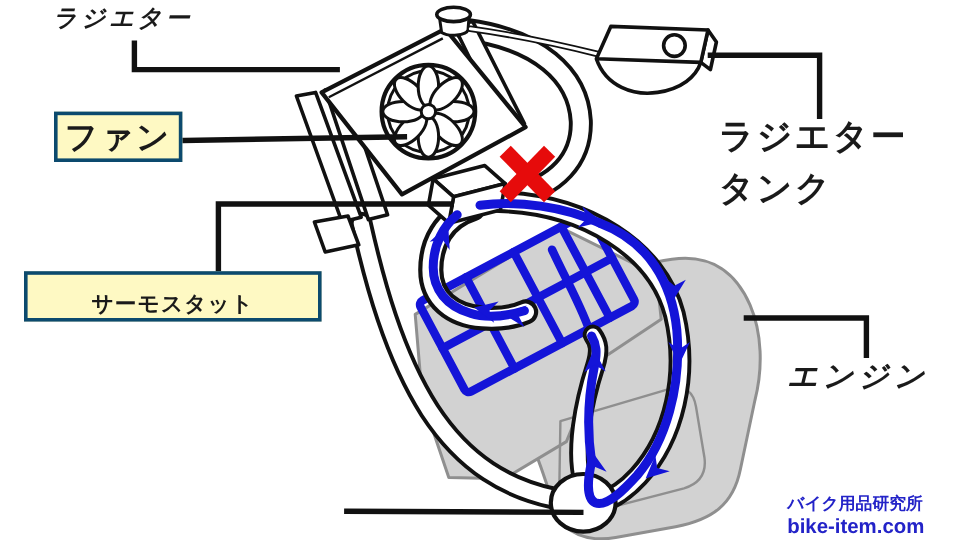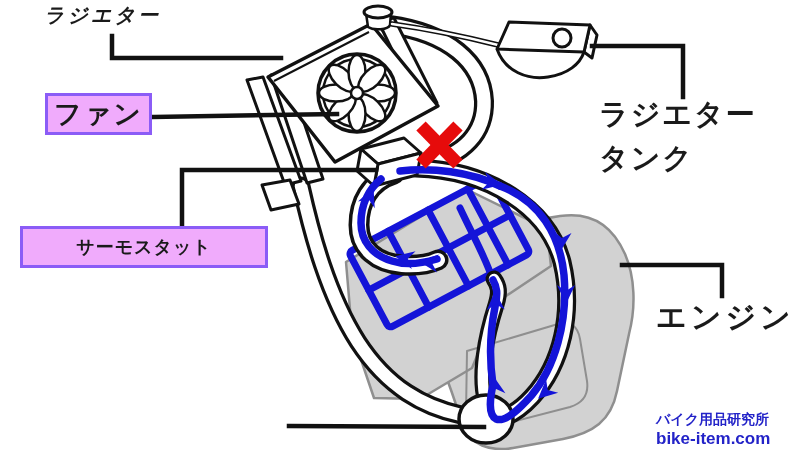--- a/index.html
+++ b/index.html
@@ -1,26 +1,26 @@
 <!DOCTYPE html>
 <html><head>
 <meta charset="utf-8">
 <style>
   html,body{margin:0;padding:0;background:#fff;}
   #stage{position:relative;width:800px;height:450px;background:#ffffff;overflow:hidden;
          font-family:"Liberation Sans","DejaVu Sans",sans-serif;}
   #art{position:absolute;left:0;top:0;}
   .lbl{position:absolute;color:#1a1a1a;font-weight:600;white-space:nowrap;}
-  .redbox{position:absolute;border:3px solid #8b5cf6;background:#f0abfc;display:flex;
-          align-items:center;justify-content:center;color:#1a1a1a;font-weight:600;}
+  .redbox{position:absolute;border:3px solid #0c4a6e;background:#fef9c3;display:flex;
+          align-items:flex-end;justify-content:center;color:#1a1a1a;font-weight:600;}
   #lbl-radiator{left:44px;top:2px;font-size:20px;letter-spacing:3px;font-style:italic;}
   #box-fan{left:45px;top:93px;width:101px;height:36px;font-size:27px;letter-spacing:2px;}
   #box-thermostat{left:20px;top:226px;width:242px;height:36px;font-size:18px;letter-spacing:1px;}
   #lbl-reservoir{left:599px;top:92px;font-size:29px;letter-spacing:2px;line-height:44px;}
-  #lbl-engine{left:656px;top:297px;font-size:30px;letter-spacing:4px;}
+  #lbl-engine{left:656px;top:297px;font-size:25px;letter-spacing:4px;font-style:italic;}
   #lbl-pump{left:12px;top:402px;font-size:30px;letter-spacing:2px;}
   #credit{position:absolute;left:656px;top:411px;width:142px;text-align:left;color:#2323c8;}
   #credit .site{font-size:14px;letter-spacing:0px;font-weight:600;}
   #credit .url{font-size:17px;font-weight:bold;letter-spacing:0px;}
 </style>
 </head>
 <body>
 
 <div id="stage">
 

